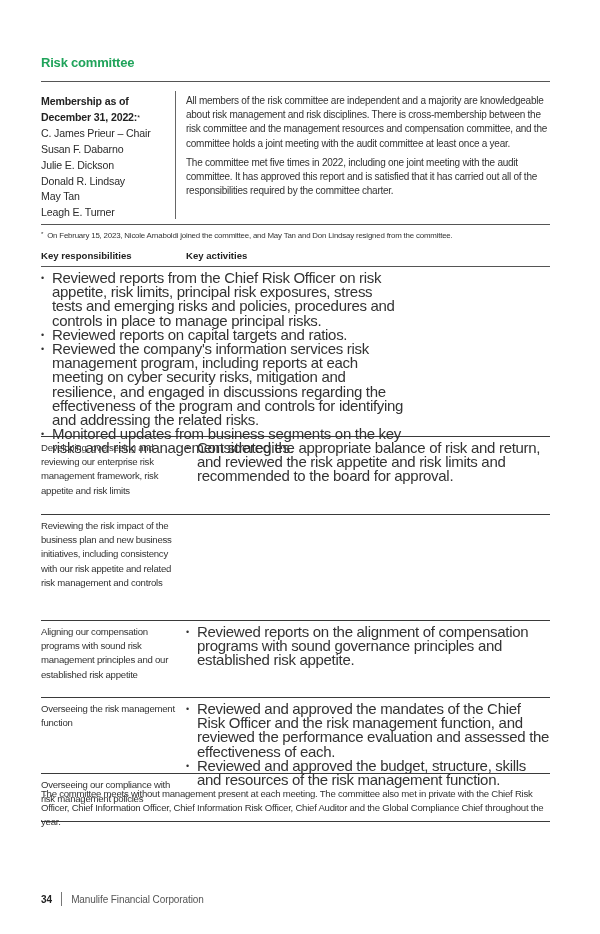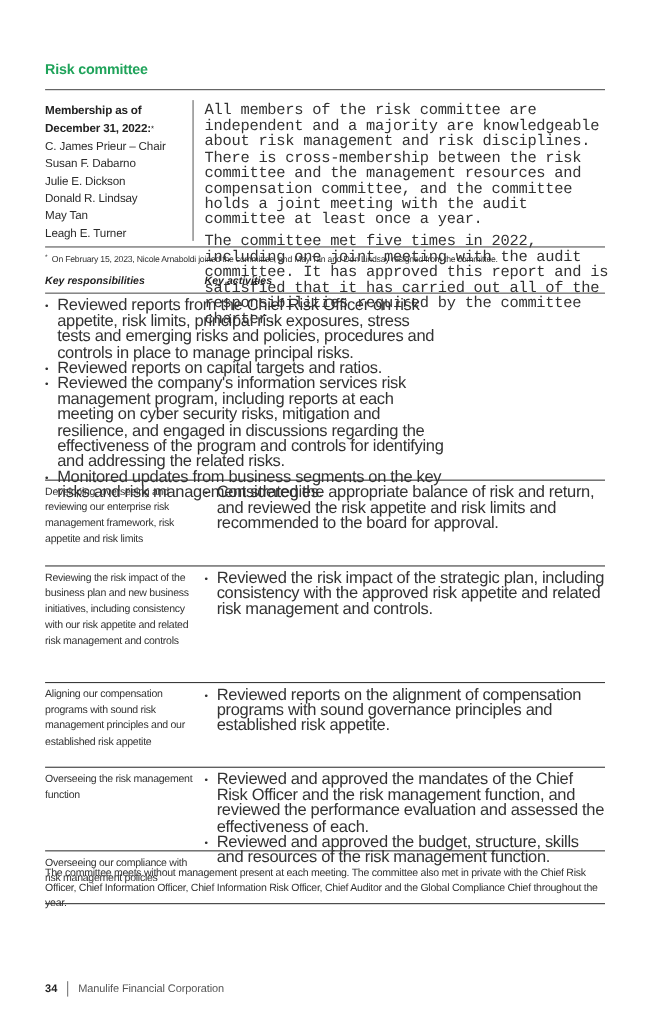--- a/index.html
+++ b/index.html
@@ -15,29 +15,29 @@
       position: absolute; left: 0; top: 55px;
       font-size: 13px; font-weight: bold; color: #1fa35a;
       letter-spacing: -0.2px;
     }
     .rule-top { position: absolute; left: 0; top: 81px; width: 509px; height: 1px; background: #555; }
 
     .membership { position: absolute; left: 0; top: 94px; width: 135px; font-size: 10.6px; line-height: 15.9px; letter-spacing: -0.15px; }
     .membership .head { font-weight: bold; color: #222; }
     .membership .head sup { font-weight: normal; font-size: 7px; vertical-align: top; }
     .vdivider { position: absolute; left: 134px; top: 91px; width: 1px; height: 128px; background: #666; }
-    .intro { position: absolute; left: 145px; top: 94px; width: 368px; font-size: 14px; line-height: 14.2px; letter-spacing: -0.25px; color: #333; font-family: Liberation Mono, monospace; }
+    .intro { position: absolute; left: 145px; top: 94px; width: 368px; font-size: 10px; line-height: 14.2px; letter-spacing: -0.25px; color: #333; }
     .intro p + p { margin-top: 5px; }
 
     .rule-mid { position: absolute; left: 0; top: 224px; width: 509px; height: 1px; background: #555; }
     .footnote { position: absolute; left: 0; top: 231px; font-size: 7.9px; letter-spacing: -0.2px; color: #333; }
     .footnote .star { font-size: 6px; vertical-align: top; margin-right: 4px; }
 
     .col-heads { position: absolute; left: 0; top: 250px; width: 509px; font-size: 9.6px; font-weight: bold; color: #222; }
-    .col-heads span { position: absolute; top: 0; font-style: italic; }
+    .col-heads span { position: absolute; top: 0; }
     .rule-head { position: absolute; left: 0; top: 266px; width: 509px; height: 1px; background: #555; }
 
     .rows { position: absolute; left: 0; top: 267px; width: 509px; }
     .row { position: relative; border-bottom: 1.5px solid #3a3a3a; padding: 4px 0 1px 0; display: flex; }
     .row .resp { width: 145px; font-size: 9.6px; line-height: 14.2px; letter-spacing: -0.25px; color: #333; padding-right: 8px; }
     .row ul { list-style: none; width: 364px; font-size: 15px; line-height: 14.2px; letter-spacing: -0.3px; color: #333; }
     .row li { position: relative; padding-left: 11px; }
     .row li::before { content: "\2022"; position: absolute; left: 0; top: 0; font-size: 9px; }
 
     .closing { position: absolute; left: 0; top: 787px; width: 509px; font-size: 9.6px; line-height: 14.2px; letter-spacing: -0.25px; color: #333; }
@@ -96,23 +96,20 @@
       </ul>
     </div>
     <div class="row" style="height:78px">
       <div class="resp">Developing, overseeing and reviewing our enterprise risk management framework, risk appetite and risk limits</div>
       <ul>
         <li>Considered the appropriate balance of risk and return, and reviewed the risk appetite and risk limits and recommended to the board for approval.</li>
       </ul>
     </div>
     <div class="row" style="height:106px">
       <div class="resp">Reviewing the risk impact of the business plan and new business initiatives, including consistency with our risk appetite and related risk management and controls</div>
-      <ul>
-        <li>Reviewed the risk impact of the strategic plan, including consistency with the approved risk appetite and related risk management and controls.</li>
-      </ul>
     </div>
     <div class="row" style="height:77px">
       <div class="resp">Aligning our compensation programs with sound risk management principles and our established risk appetite</div>
       <ul>
         <li>Reviewed reports on the alignment of compensation programs with sound governance principles and established risk appetite.</li>
       </ul>
     </div>
     <div class="row" style="height:76px">
       <div class="resp">Overseeing the risk management function</div>
       <ul>

